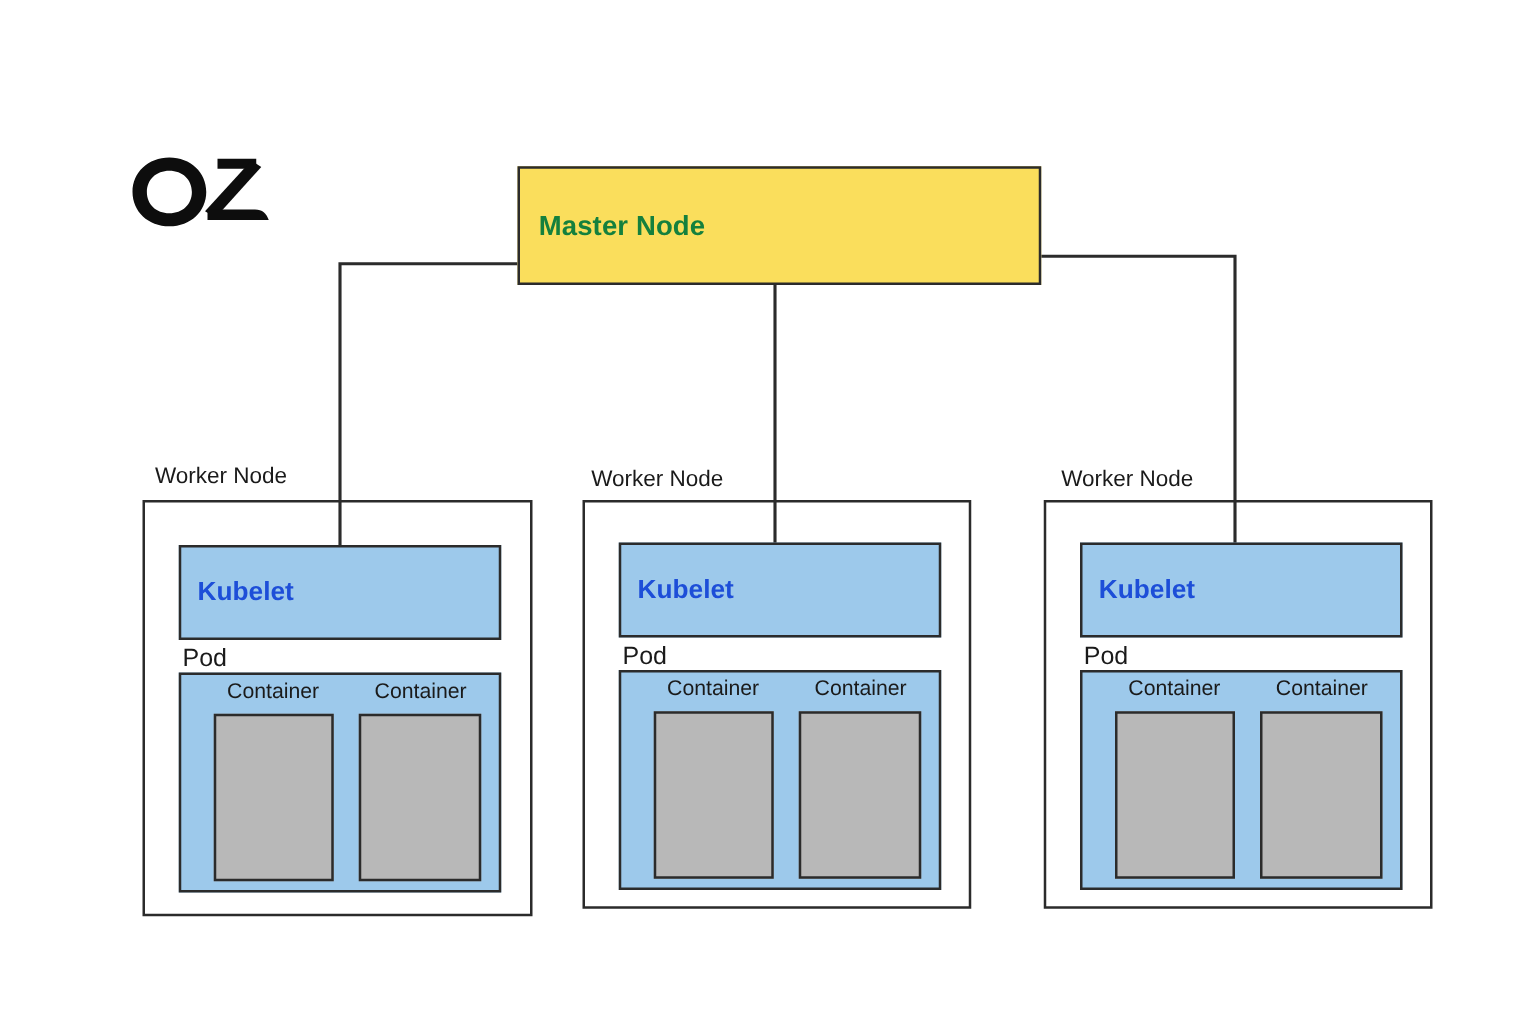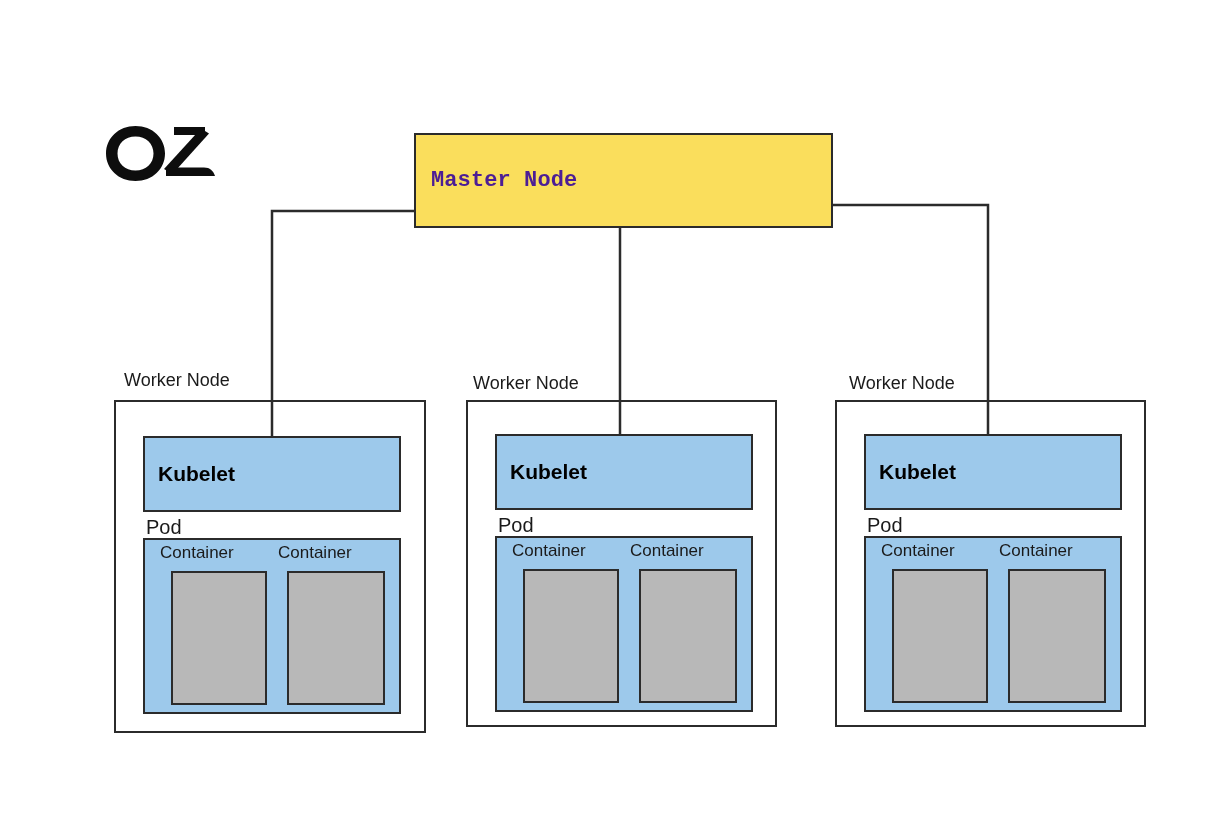--- a/index.html
+++ b/index.html
@@ -47,24 +47,23 @@
     height: 95px;
     background: #FADE5C;
     border: 2.5px solid #2b2b2b;
     box-sizing: border-box;
     display: flex;
     align-items: center;
   }
   .master-node-label {
     font-size: 22px;
     font-weight: bold;
-    color: #4c1d95;
+    color: #15803d;
     letter-spacing: 0.1px;
     margin-left: 15px;
-    font-family: Liberation Mono, monospace;
   }
 
   
   .worker-group {
     position: absolute;
   }
   .worker-node-caption {
     position: absolute;
     left: 10px;
     top: -28px;
@@ -88,21 +87,21 @@
     position: absolute;
     background: #9DC9EB;
     border: 2.5px solid #2b2b2b;
     box-sizing: border-box;
     display: flex;
     align-items: center;
   }
   .kubelet-label {
     font-size: 21px;
     font-weight: bold;
-    color: #000000;
+    color: #1d4ed8;
     margin-left: 13px;
   }
 
   
   .pod-caption {
     position: absolute;
     font-size: 20px;
     color: #1a1a1a;
     white-space: nowrap;
   }
@@ -115,20 +114,21 @@
 
   
   .container-slot {
     position: absolute;
   }
   .container-caption {
     position: absolute;
     top: 0;
     left: 0;
     width: 100%;
+    text-align: center;
     font-size: 17px;
     color: #1a1a1a;
     white-space: nowrap;
   }
   .container-box {
     position: absolute;
     background: #B8B8B8;
     border: 2.5px solid #2b2b2b;
     box-sizing: border-box;
   }

